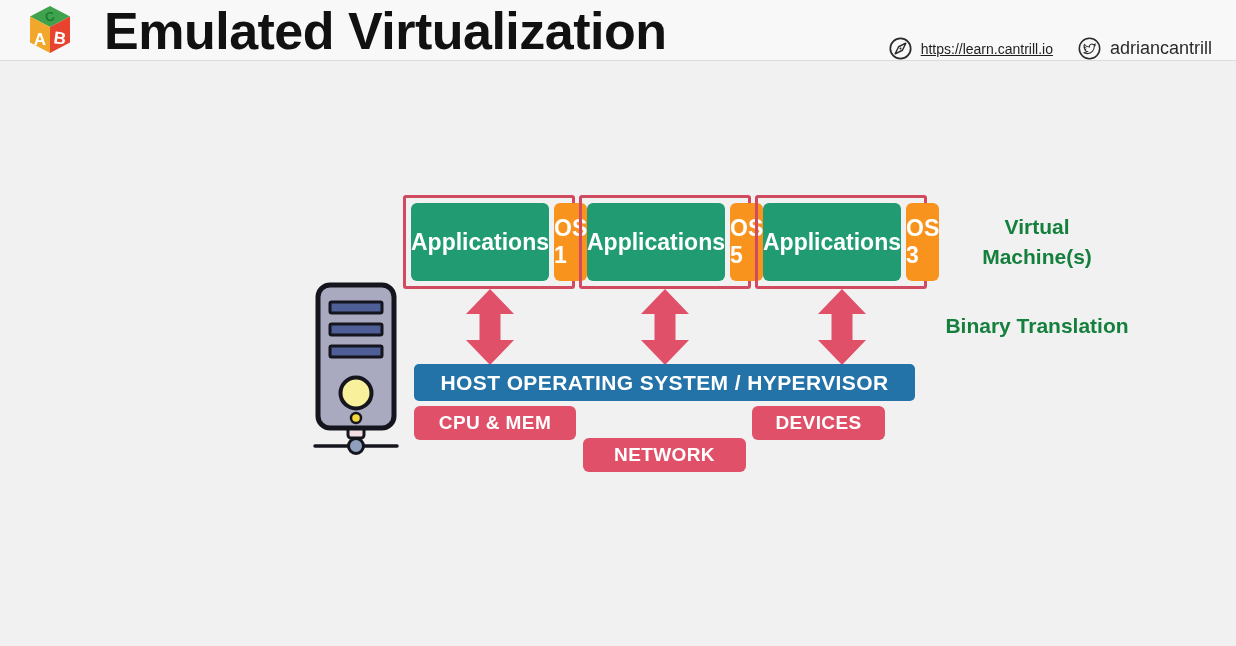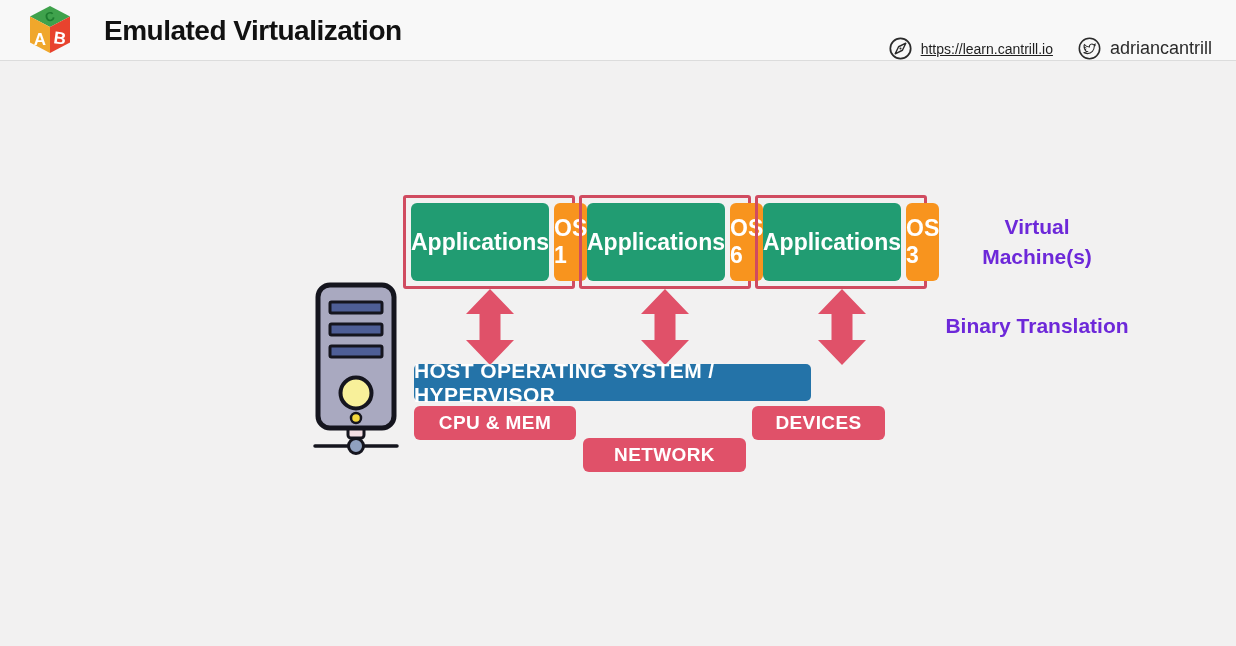--- a/index.html
+++ b/index.html
@@ -9,38 +9,38 @@
   }
   *{box-sizing:border-box;margin:0;padding:0;}
   body{background:#888;font-family:"Liberation Sans",sans-serif;}
   .stage{position:relative;width:1236px;height:646px;background:var(--canvas_bg);overflow:hidden;}
 
   
   .header{position:absolute;left:0;top:0;width:1236px;height:61px;background:var(--header_bg);
           border-bottom:1px solid #dcdcdc;display:flex;align-items:center;}
   .logo{position:absolute;left:28px;top:6px;width:44px;height:48px;}
   .title{position:absolute;left:104px;top:0;height:61px;display:flex;align-items:center;
-         font-size:28px;font-weight:700;letter-spacing:-0.5px;color:var(--text_dark);}
+         font-size:52px;font-weight:700;letter-spacing:-0.5px;color:var(--text_dark);}
   .header-right{position:absolute;right:24px;top:0;height:61px;display:flex;align-items:flex-end;gap:24px;}
   .hgroup{display:flex;align-items:center;gap:8px;}
   .hlink{font-size:14px;color:#1f1f1f;text-decoration:underline;cursor:pointer;}
   .hhandle{font-size:18px;color:#2b2b2b;}
 
   
   .vm{position:absolute;top:195px;width:172px;height:94px;border:3px solid var(--crimson);
       border-radius:3px;padding:5px;display:flex;flex-direction:row;gap:5px;}
   .vm .cell{flex:1;border-radius:6px;display:flex;align-items:center;justify-content:center;
       color:#fff;font-size:23px;font-weight:700;}
   .cell.app{background:var(--green);}
   .cell.os{background:var(--orange);}
   .arrow{position:absolute;top:289px;width:50px;height:76px;}
-  .caption{position:absolute;color:#6d28d9;font-weight:700;font-size:21px;text-align:center;}
+  .caption{position:absolute;color:#15803d;font-weight:700;font-size:21px;text-align:center;}
   .cap-vm{left:937px;top:212px;width:200px;line-height:30px;white-space:pre-line;}
   .cap-bt{left:917px;top:314px;width:240px;}
-  .hostbar{position:absolute;left:414px;top:364px;width:397px;height:37px;background:var(--blue);
+  .hostbar{position:absolute;left:414px;top:364px;width:501px;height:37px;background:var(--blue);
       border-radius:5px;color:#fff;font-size:21px;font-weight:700;letter-spacing:0.4px;
       display:flex;align-items:center;justify-content:center;}
   .res{position:absolute;top:406px;height:34px;background:var(--pink);border-radius:6px;color:#fff;
       font-size:19px;font-weight:700;letter-spacing:0.4px;display:flex;align-items:center;justify-content:center;}
   .res1{left:414px;width:162px;} .res2{left:583px;width:163px;margin-top:32px;} .res3{left:752px;width:133px;}
   .server{position:absolute;left:293px;top:280px;width:120px;height:180px;}
 </style>
 </head>
 <body>
 
@@ -88,21 +88,21 @@
     <circle cx="63" cy="138" r="5" fill="#f4d83d" stroke="#15151e" stroke-width="2.5"></circle>
     <circle cx="63" cy="166" r="7.5" fill="#8fa0bf" stroke="#15151e" stroke-width="3"></circle>
   </svg>
 
   <div class="vm" style="left:403px">
     <div class="cell app">Applications</div>
     <div class="cell os">OS 1</div>
   </div>
   <div class="vm" style="left:579px">
     <div class="cell app">Applications</div>
-    <div class="cell os">OS 6</div>
+    <div class="cell os">OS 5</div>
   </div>
   <div class="vm" style="left:755px">
     <div class="cell app">Applications</div>
     <div class="cell os">OS 3</div>
   </div>
 
   <svg class="arrow" style="left:465px" viewBox="0 0 50 76">
     <polygon points="25,0 49,25 35.5,25 35.5,51 49,51 25,76 1,51 14.5,51 14.5,25 1,25" fill="var(--pink)"></polygon>
   </svg>
   <svg class="arrow" style="left:640px" viewBox="0 0 50 76">

